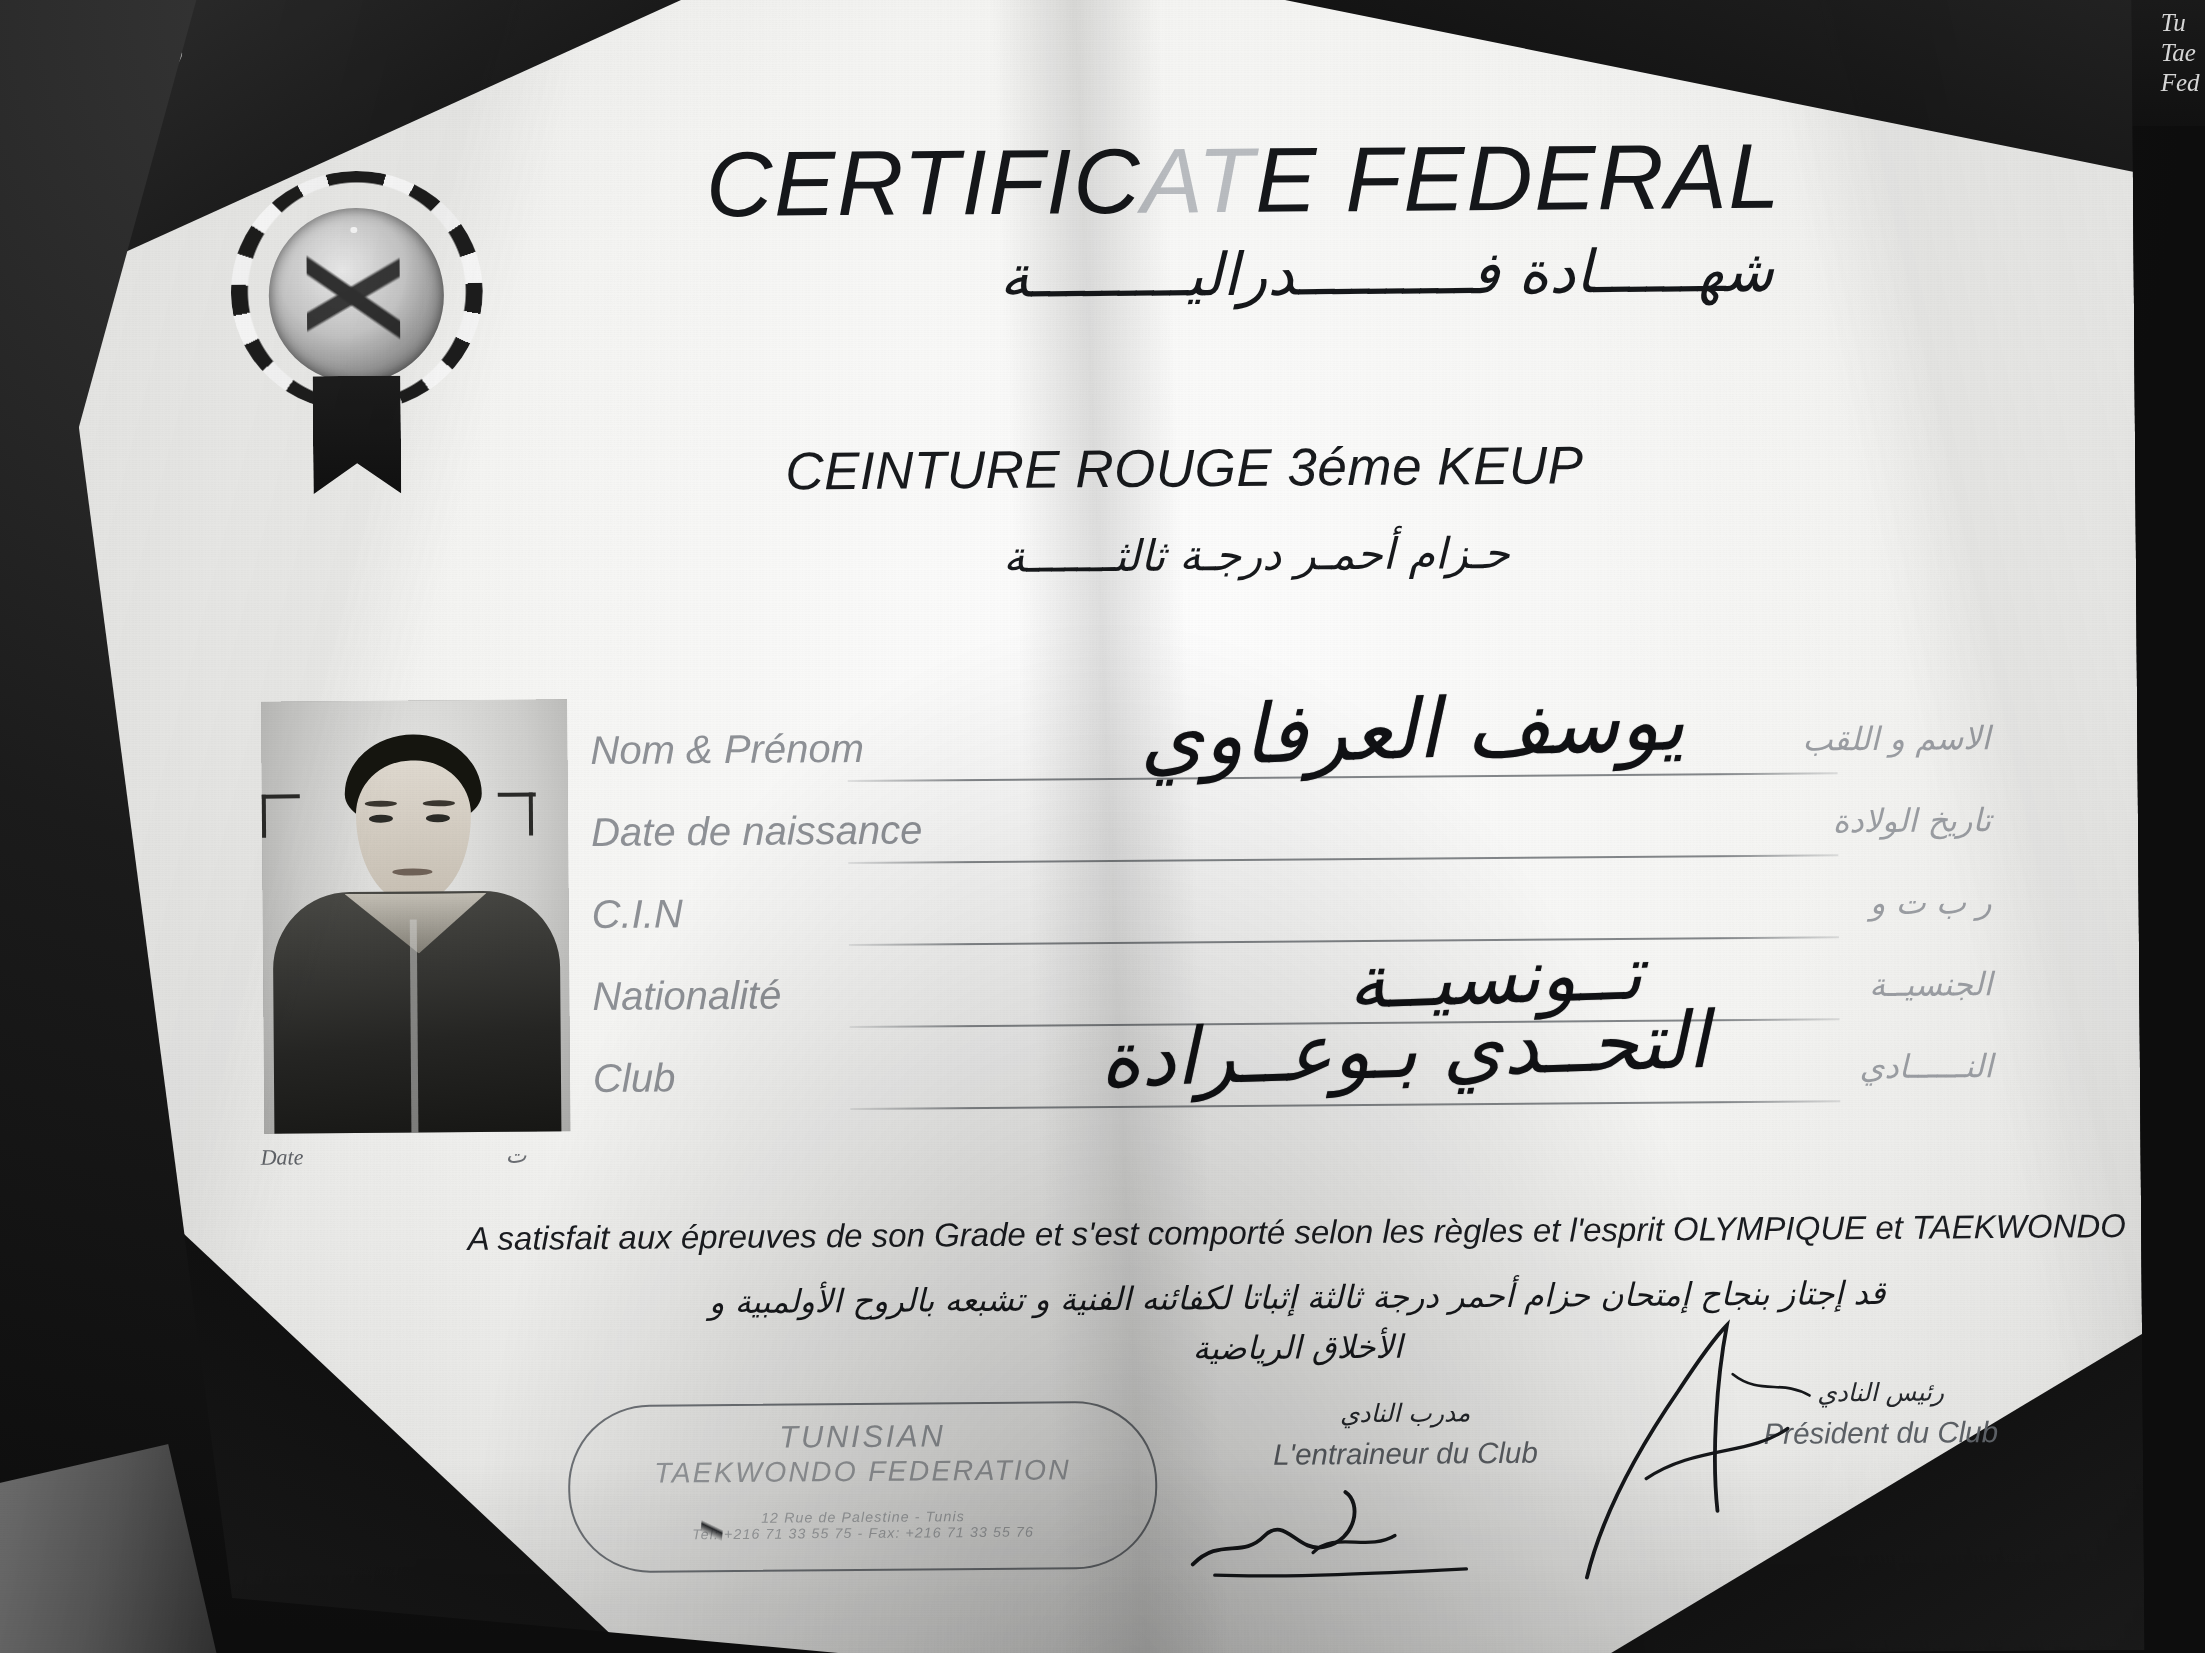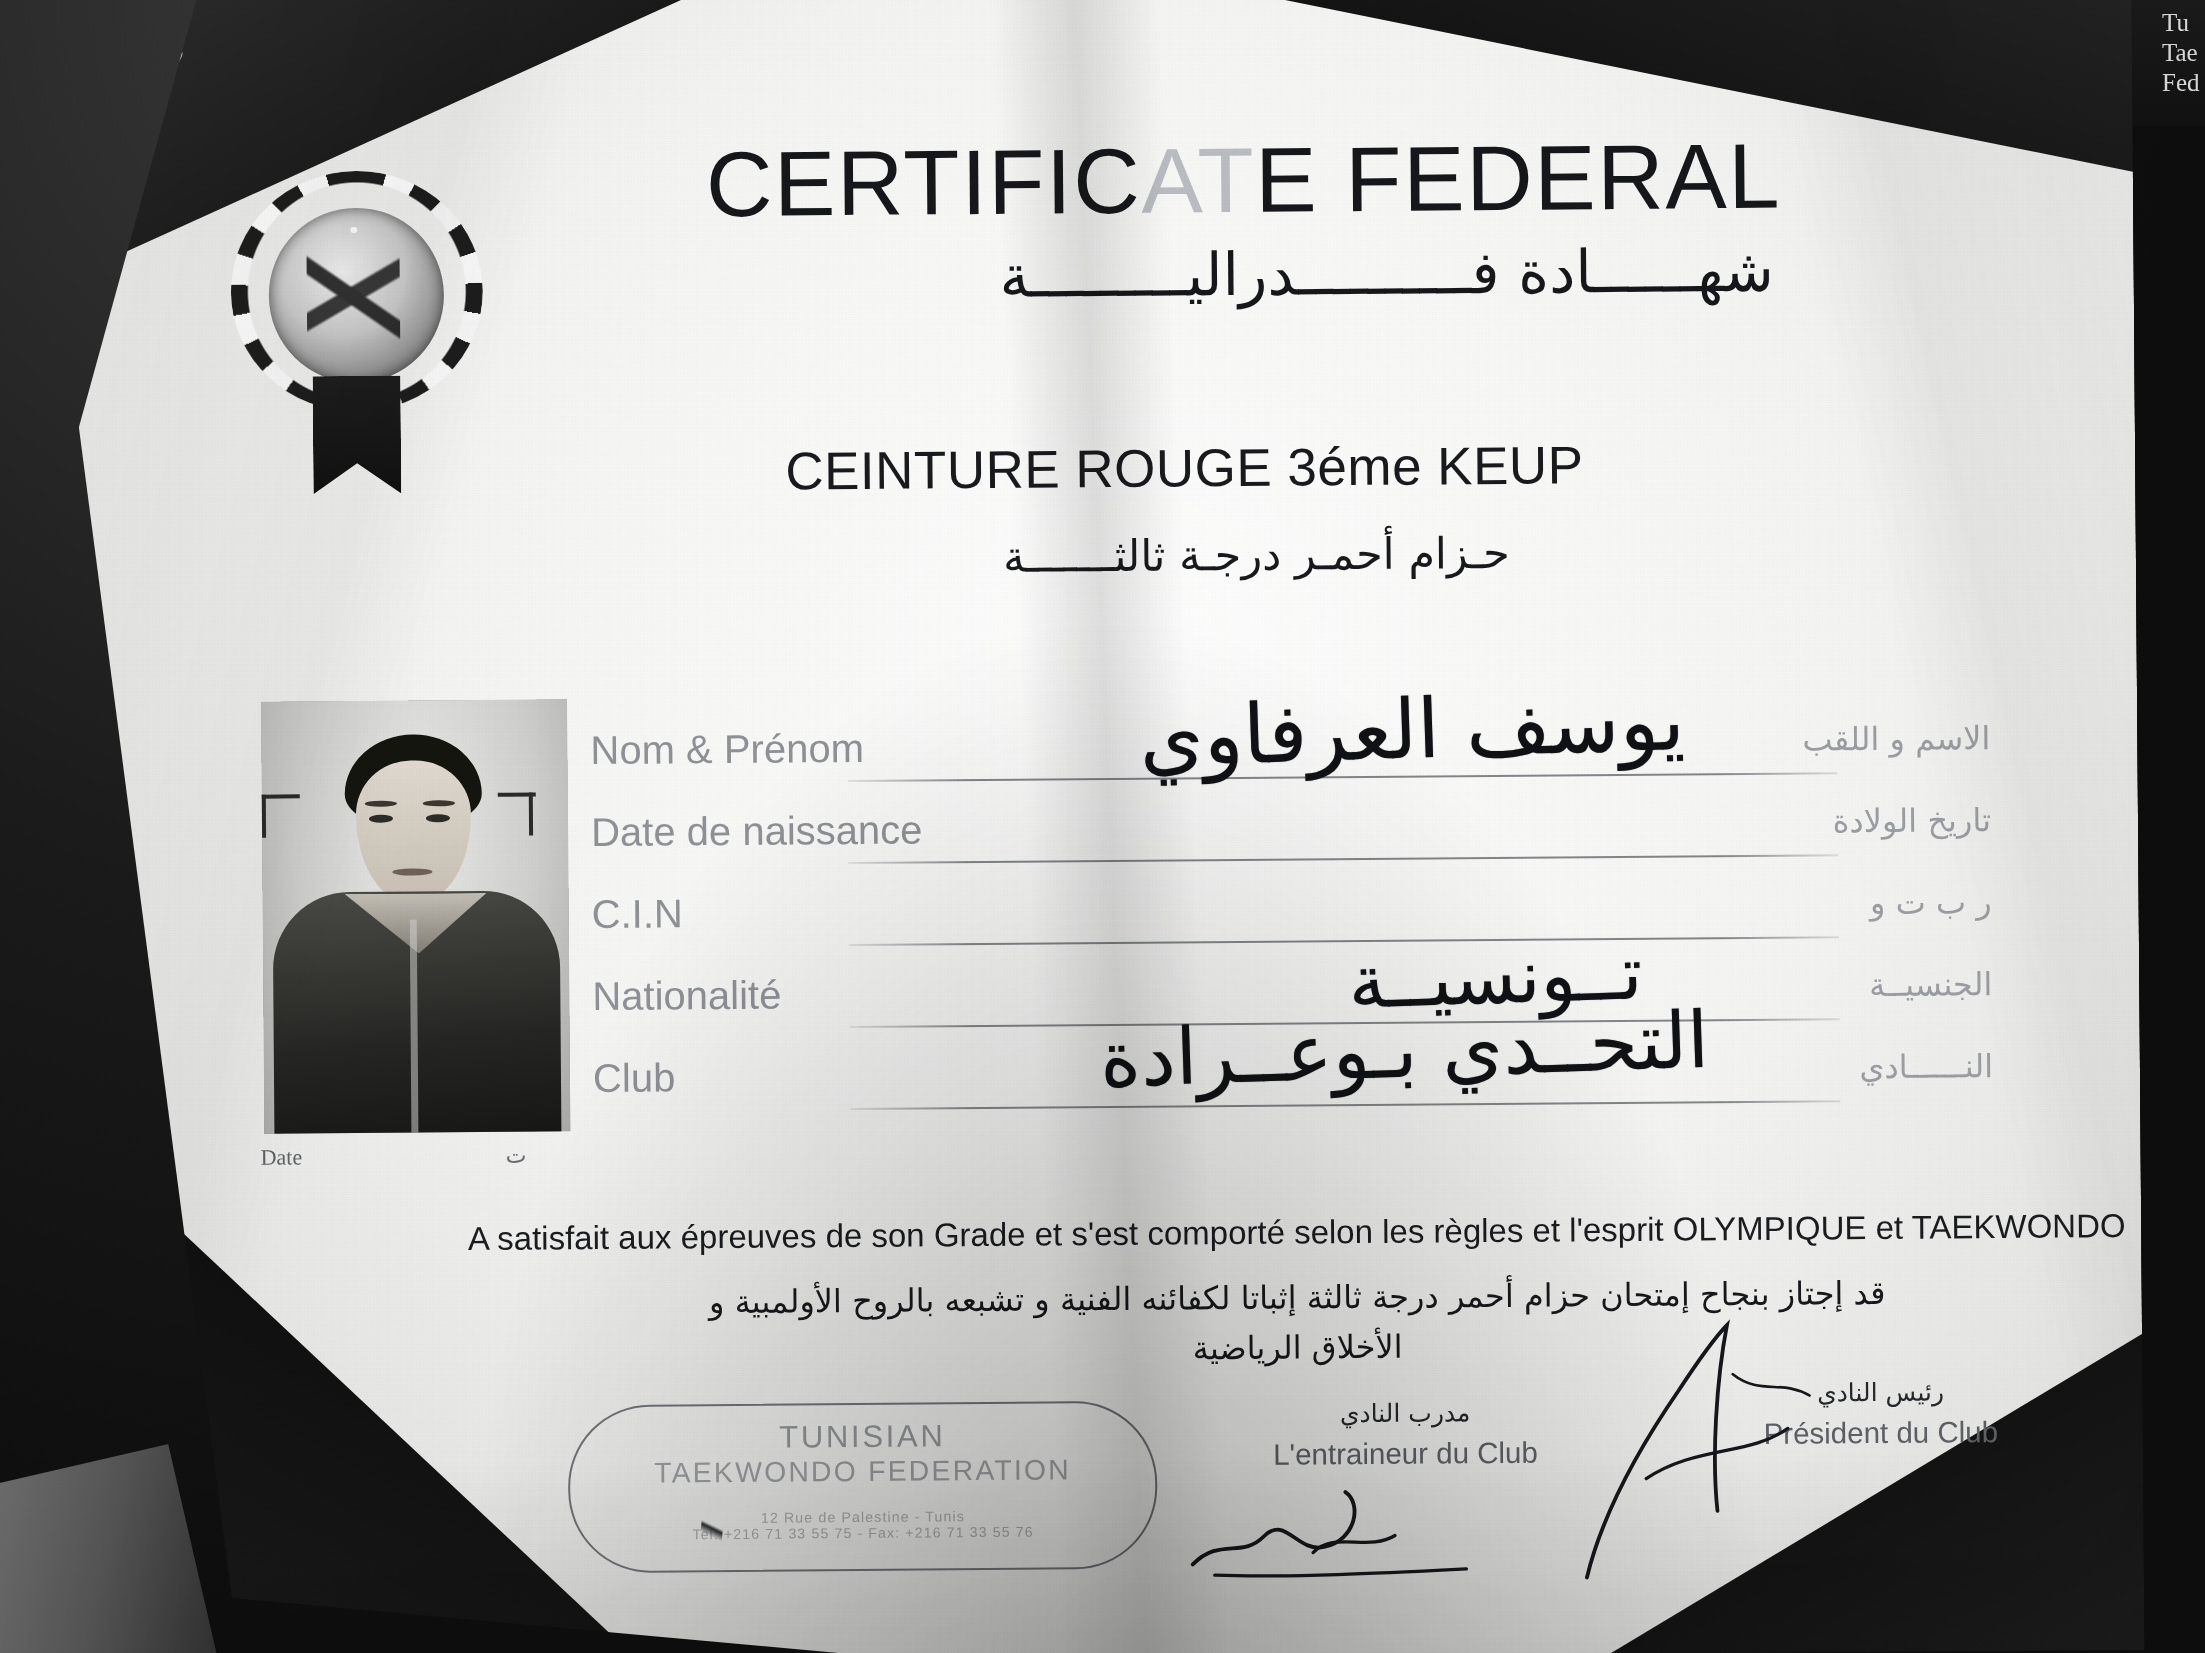--- a/index.html
+++ b/index.html
@@ -13,20 +13,21 @@
     overflow: hidden;
     font-family: "Liberation Sans", sans-serif;
   }
 
   
   #scene {
     position: absolute;
     inset: 0;
     background: #7dd3fc;
     overflow: hidden;
+    font-style: italic;
   }
 
   
   .backdrop {
     position: absolute;
     inset: 0;
     background:
       radial-gradient(ellipse at 20% 0%, #3a3a3a 0%, #1b1b1b 38%, #0d0d0d 70%),
       linear-gradient(160deg, #232323 0%, #101010 60%, #060606 100%);
   }

